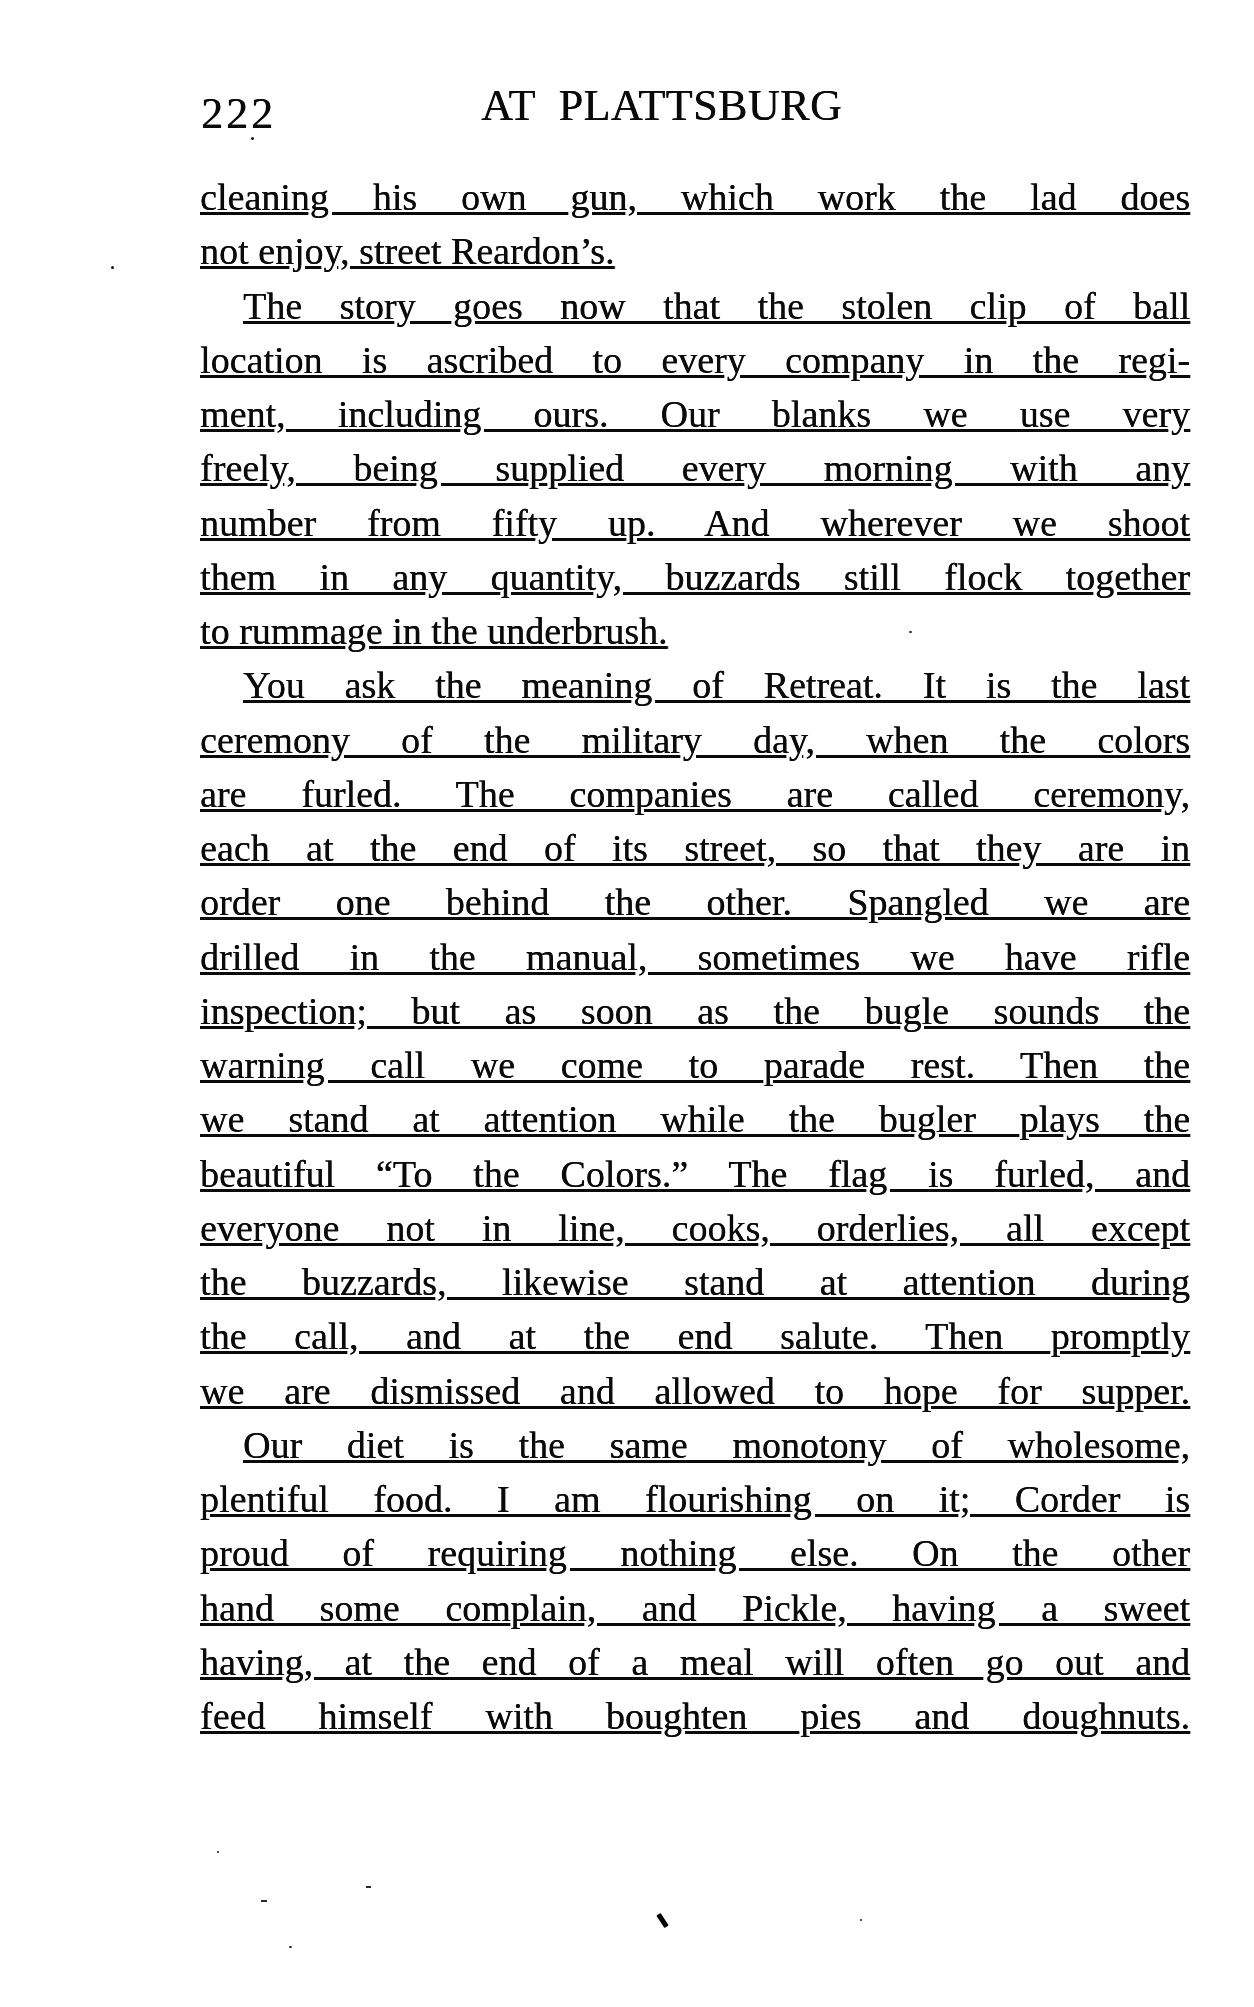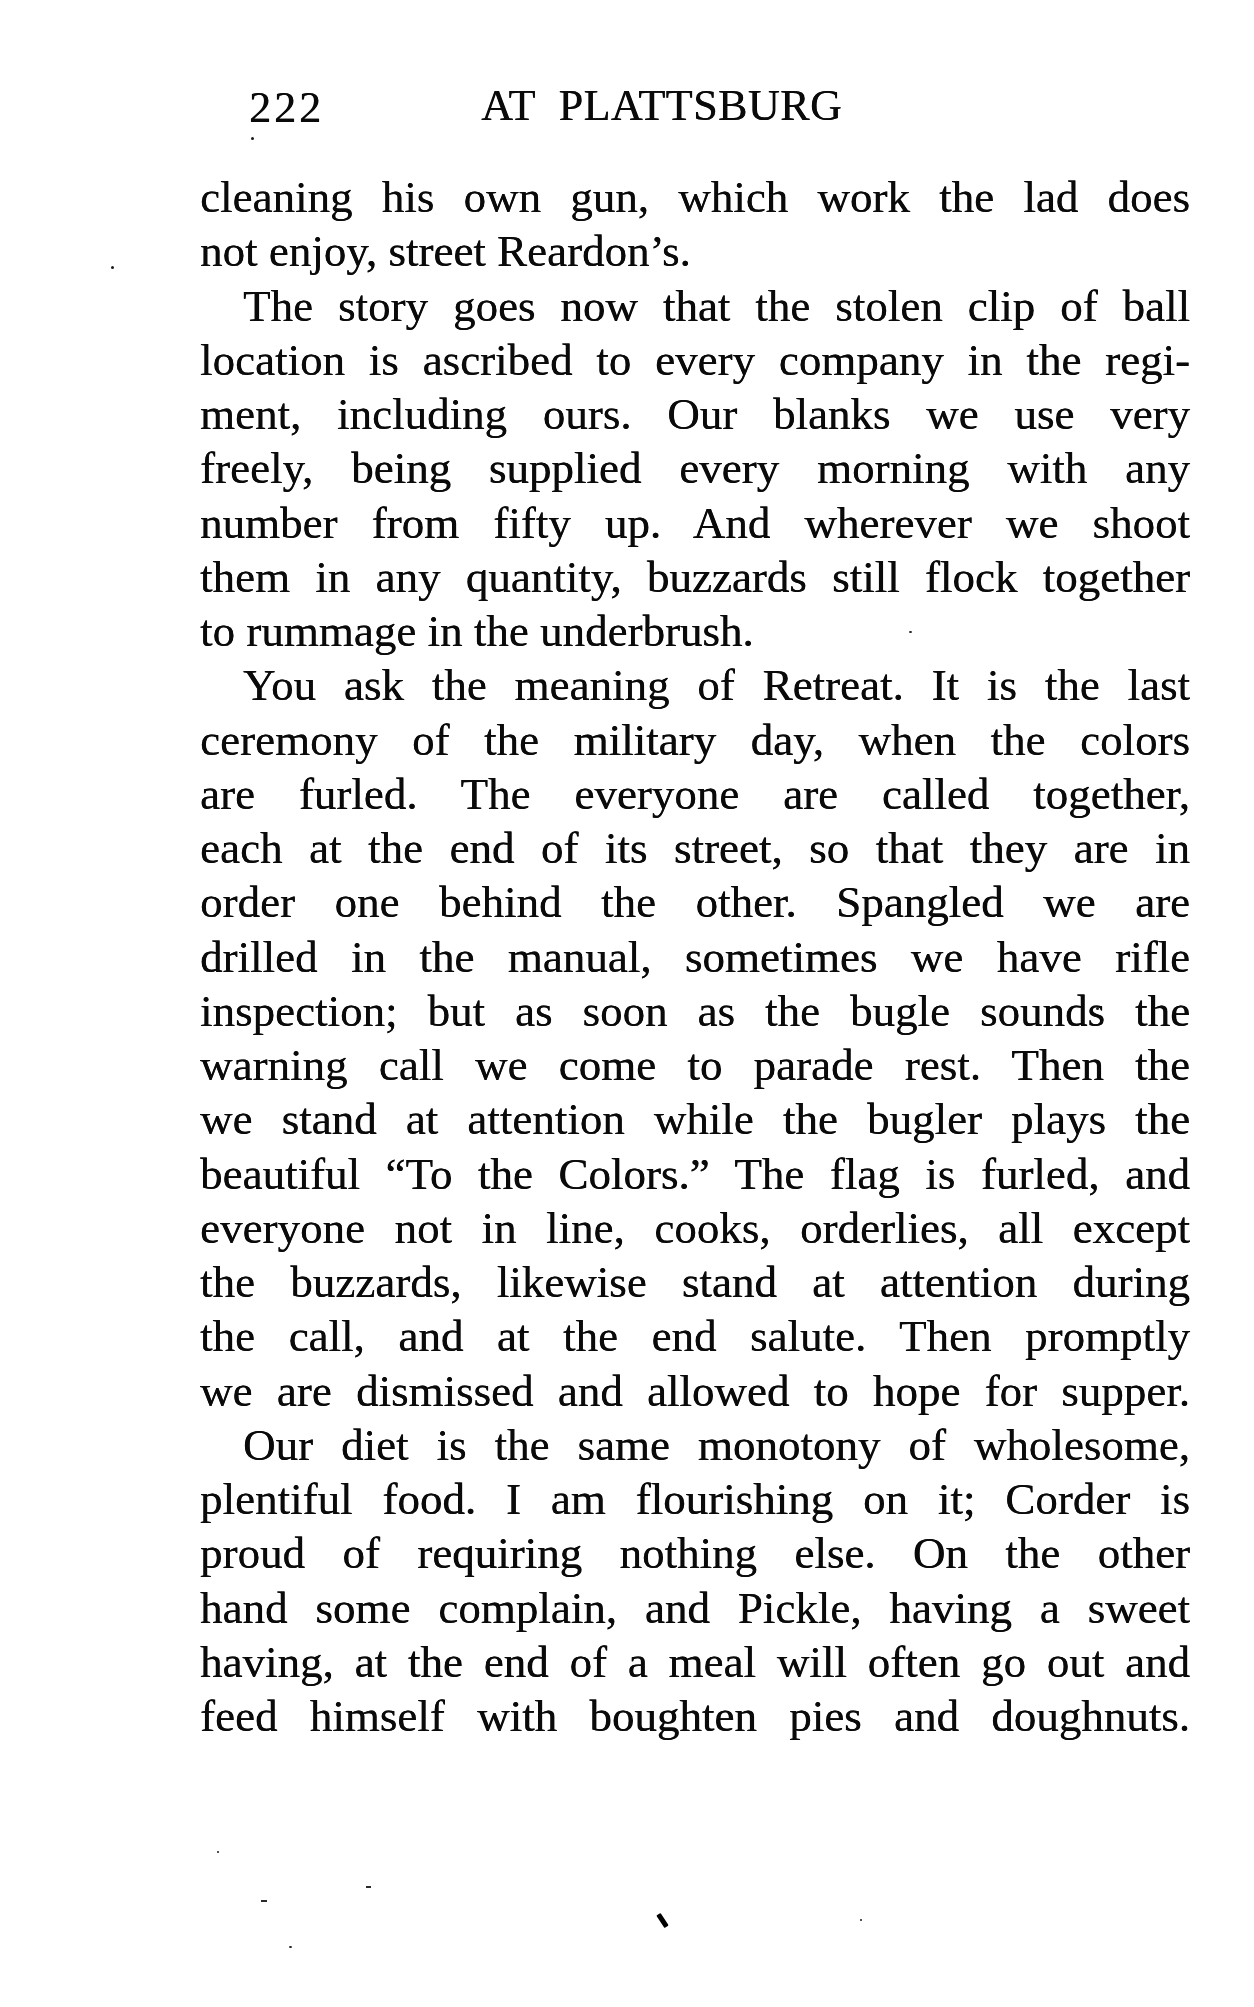--- a/index.html
+++ b/index.html
@@ -8,38 +8,38 @@
     background: #ffffff;
     position: relative;
     overflow: hidden;
     font-family: "Liberation Serif", "DejaVu Serif", serif;
     color: #0a0a0a;
   }
   .page { position: absolute; inset: 0; }
 
   
   .pagenum {
-    position: absolute; left: 201px; top: 86px;
+    position: absolute; left: 201px; top: 92px;
     font-size: 44px; line-height: 1;
     letter-spacing: 3px;
     text-shadow: 0.4px 0 0 currentColor;
-    margin-left: 48px;
   }
   .running-title {
     position: absolute; left: 481px; top: 84px;
     font-size: 44px; line-height: 1;
     letter-spacing: 0.5px; word-spacing: 12px;
     text-shadow: 0.4px 0 0 currentColor;
   }
 
   
   .textblock {
     position: absolute; left: 200px; top: 170px; width: 990px;
-    font-size: 45px;
+    font-size: 38px;
     text-shadow: 0.35px 0 0 currentColor;
+    text-decoration: underline;
   }
   .ln {
     height: 54.25px; line-height: 54.25px;
     text-align: justify; text-align-last: justify;
     text-justify: inter-word;
     white-space: normal;
   }
   .ln.left { text-align: left; text-align-last: left; }
   .ln.ind  { padding-left: 43px; }
 
@@ -77,21 +77,21 @@
       <div class="ln j">ment, including ours.  Our blanks we use very</div>
       <div class="ln j">freely, being supplied every morning with any</div>
       <div class="ln j">number from fifty up.  And wherever we shoot</div>
       <div class="ln j">them in any quantity, buzzards still flock together</div>
       <div class="ln left">to rummage in the underbrush.</div>
     </div>
 
     <div>
       <div class="ln j ind">You ask the meaning of Retreat.  It is the last</div>
       <div class="ln j">ceremony of the military day, when the colors</div>
-      <div class="ln j">are furled.  The everyone are called together,</div>
+      <div class="ln j">are furled.  The companies are called ceremony,</div>
       <div class="ln j">each at the end of its street, so that they are in</div>
       <div class="ln j">order one behind the other.  Spangled we are</div>
       <div class="ln j">drilled in the manual, sometimes we have rifle</div>
       <div class="ln j">inspection; but as soon as the bugle sounds the</div>
       <div class="ln j">warning call we come to parade rest.  Then the</div>
       <div class="ln j">we stand at attention while the bugler plays the</div>
       <div class="ln j">beautiful “To the Colors.”  The flag is furled, and</div>
       <div class="ln j">everyone not in line, cooks, orderlies, all except</div>
       <div class="ln j">the buzzards, likewise stand at attention during</div>
       <div class="ln j">the call, and at the end salute.  Then promptly</div>

